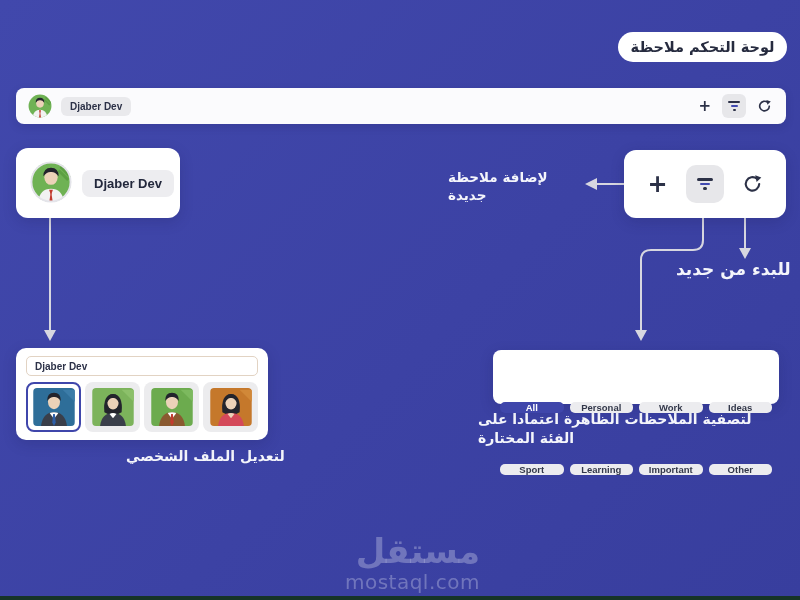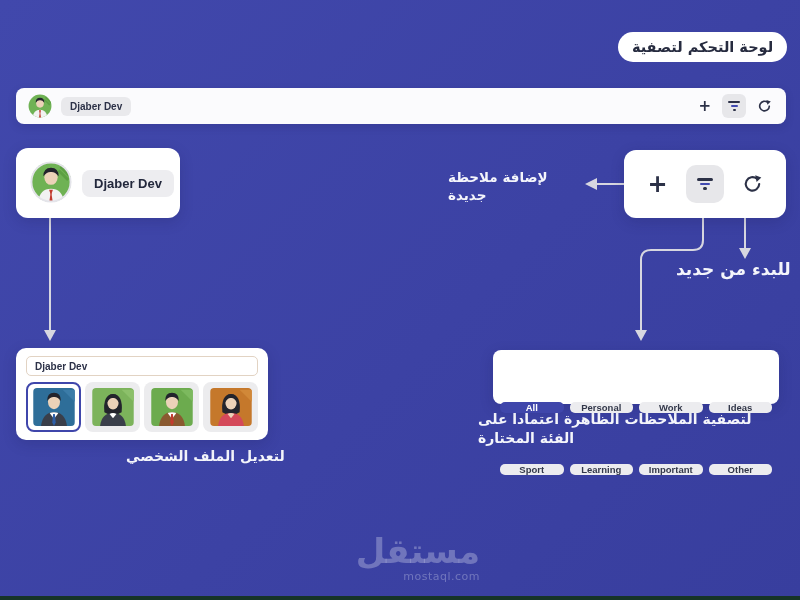--- a/index.html
+++ b/index.html
@@ -64,21 +64,21 @@
   
   #note-add{left:448px;top:168px;width:140px;font-size:13.5px;}
   #note-restart{left:676px;top:258px;width:120px;font-size:17px;}
   #note-filter{left:478px;top:410px;width:310px;font-size:14px;}
   #note-profile{left:126px;top:447px;width:168px;font-size:14px;}
 
   
   #watermark{left:320px;top:534px;width:160px;display:flex;flex-direction:column;
           align-items:flex-end;color:rgba(216,220,240,.34);}
   #watermark .wm-ar{font-size:34px;font-weight:bold;line-height:1;}
-  #watermark .wm-en{font-size:11px;margin-top:2px;letter-spacing:.5px;}
+  #watermark .wm-en{font-size:20px;margin-top:2px;letter-spacing:.5px;}
 
   #bottom-strip{left:0;top:596px;width:800px;height:4px;background:#163428;}
 
   #arrows{left:0;top:0;width:800px;height:600px;pointer-events:none;}
 </style>
 </head>
 <body>
 
 <div id="stage">
 
@@ -90,21 +90,21 @@
       <path d="M651 184 L597 184"></path>
     </g>
     <g fill="#d7d7e0" stroke="none">
       <polygon points="44,330 56,330 50,341"></polygon>
       <polygon points="635,330 647,330 641,341"></polygon>
       <polygon points="739,248 751,248 745,259"></polygon>
       <polygon points="597,178 597,190 585,184"></polygon>
     </g>
   </svg>
 
-  <div id="badge" class="abs" dir="rtl">لوحة التحكم لتصفية</div>
+  <div id="badge" class="abs" dir="rtl">لوحة التحكم ملاحظة</div>
 
   <div id="topbar" class="abs">
     <svg class="avatar-sm" viewBox="0 0 44 44">
       <defs>
           <clipPath id="c1">
             <circle cx="22" cy="22" r="21"></circle>
           </clipPath>
         </defs>
       <circle cx="22" cy="22" r="21" fill="#6fb254"></circle>
       <g clip-path="url(#c1)">

